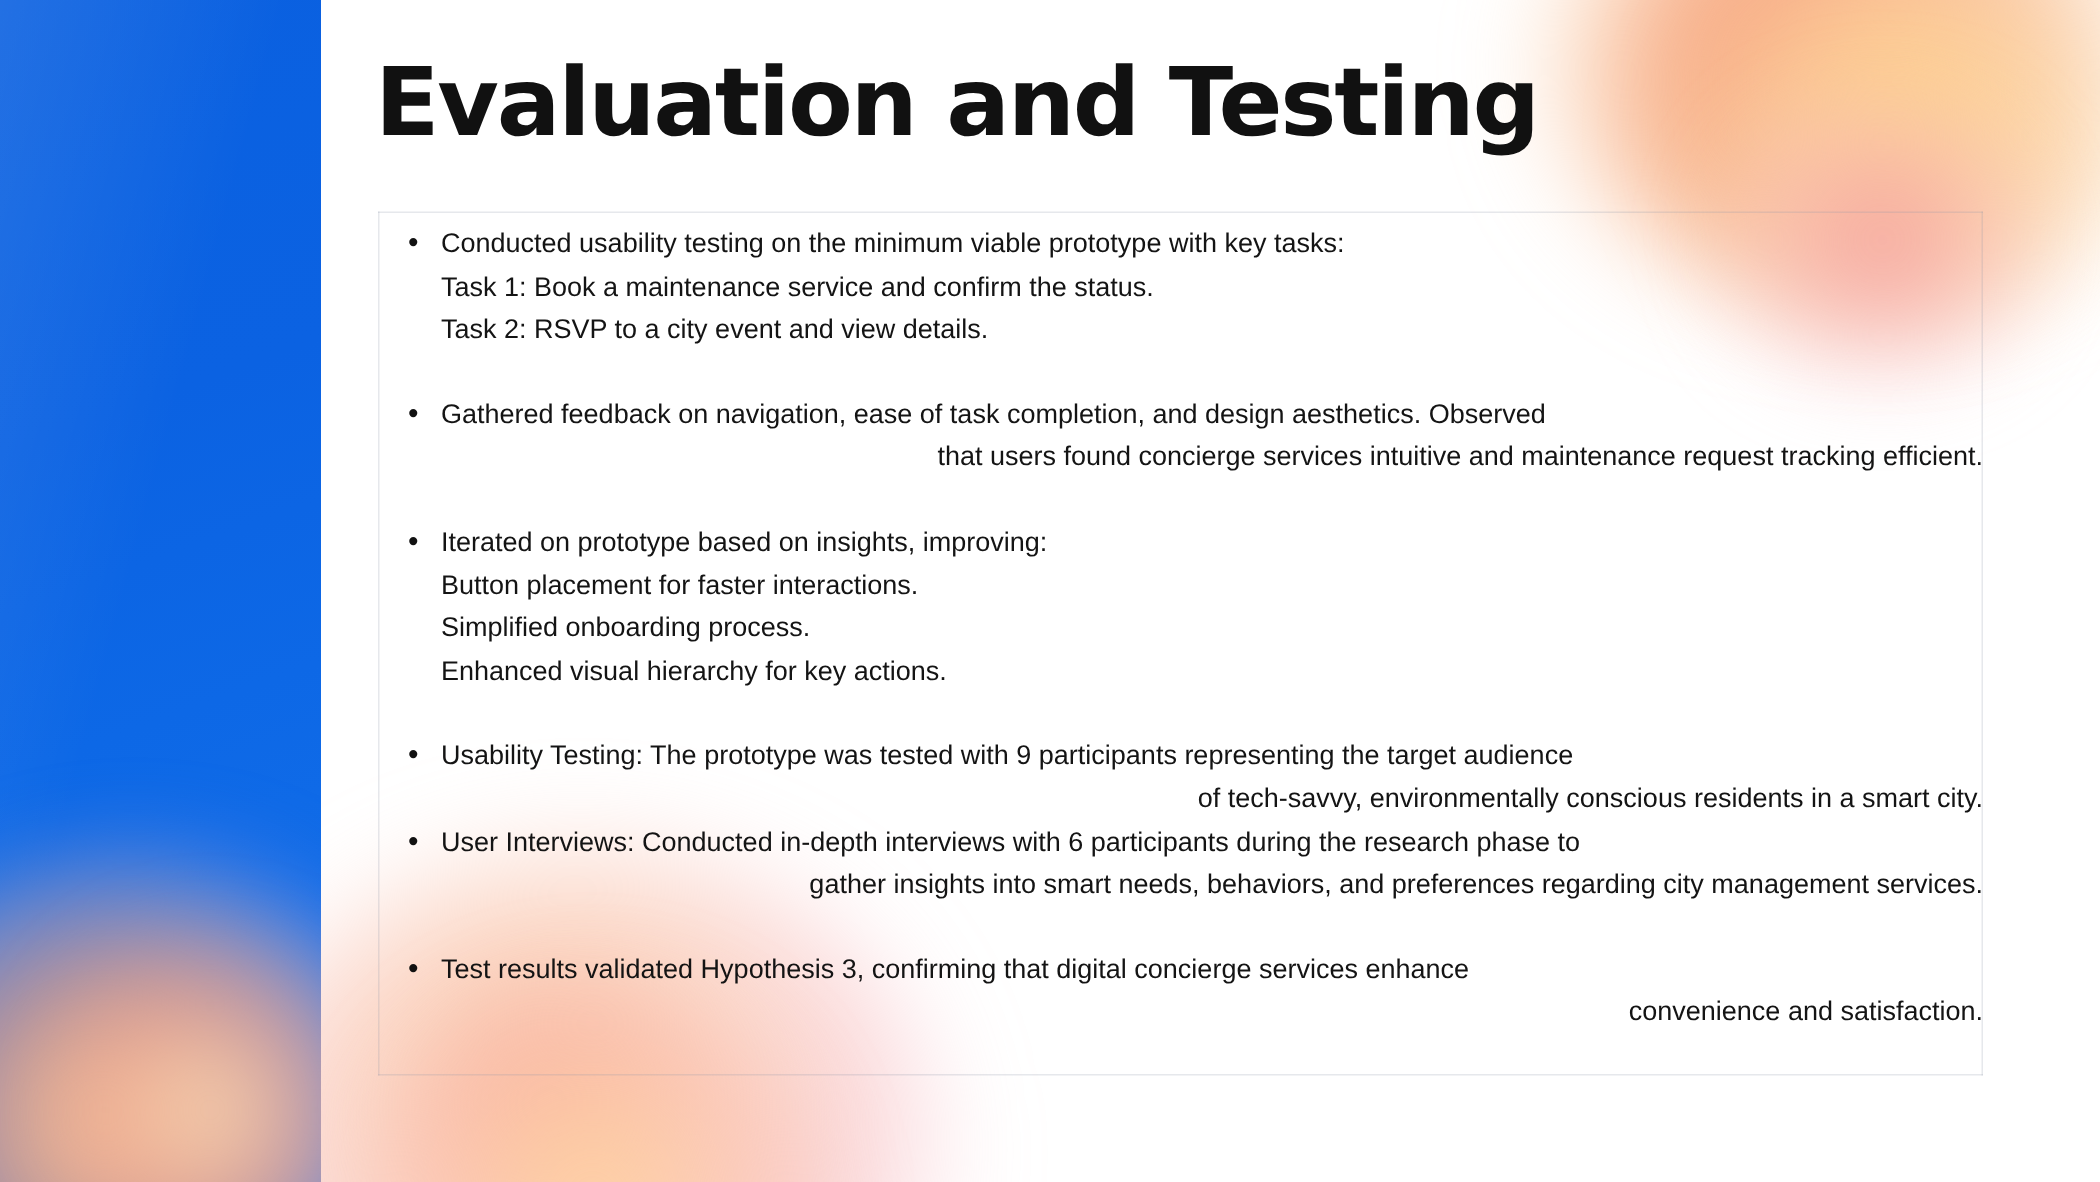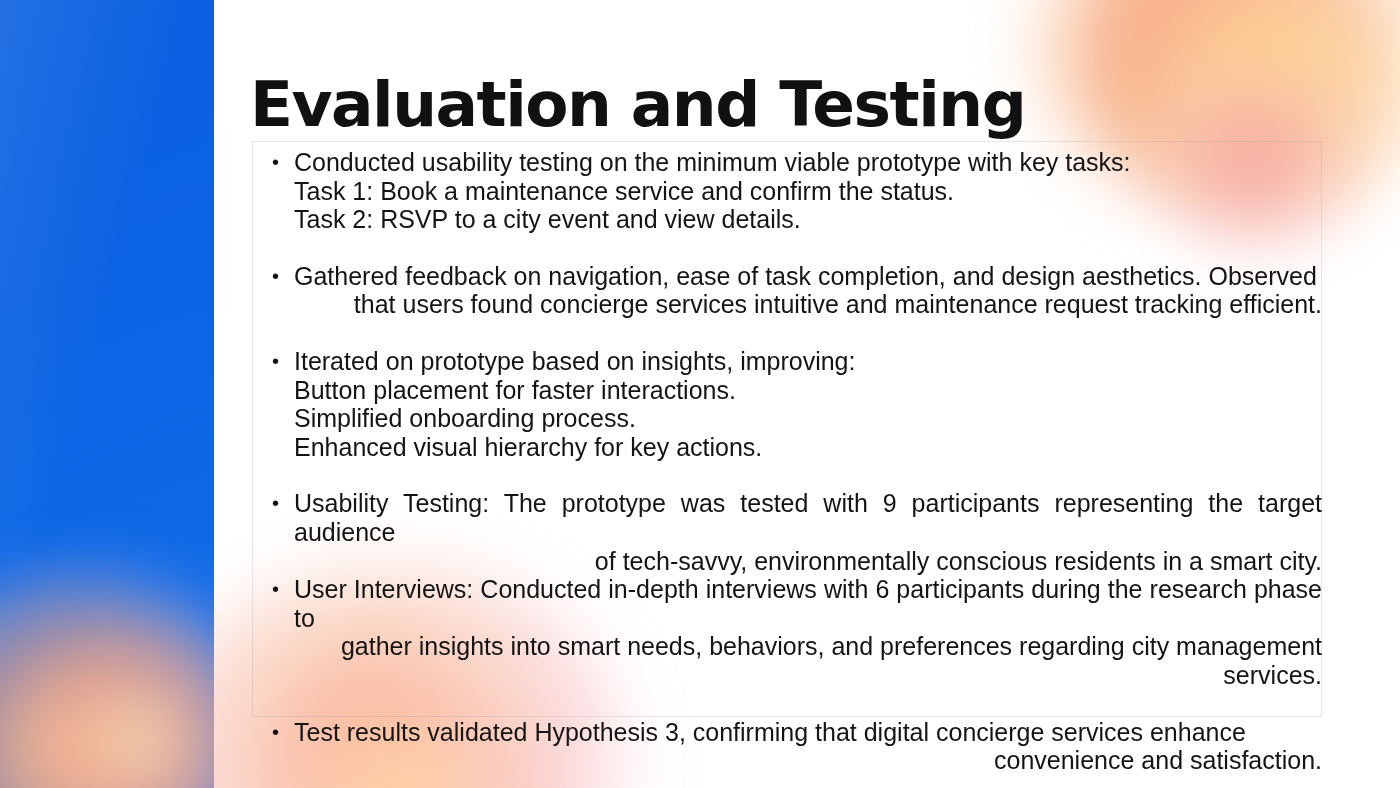--- a/index.html
+++ b/index.html
@@ -133,21 +133,20 @@
   .slide-title {
     position: absolute;
     left: 36px;
     top: 32px;
     font-family: "DejaVu Sans", sans-serif;
     font-weight: 700;
     font-size: 63px;
     letter-spacing: -1.5px;
     color: #111111;
     white-space: nowrap;
-    margin-top: 36px;
   }
 
   .bullets {
     position: absolute;
     left: 58px;
     top: 148px;
     width: 1050px;
   }
   .bullet-group {
     display: flex;
@@ -158,21 +157,21 @@
   }
   .bullet-dot {
     flex: 0 0 auto;
     width: 22px;
     font-size: 20px;
     line-height: 28.6px;
     color: #111111;
   }
   .bullet-body {
     flex: 1 1 auto;
-    font-size: 25px;
+    font-size: 18px;
     line-height: 28.6px;
     color: #141414;
   }
   .bullet-body .line {
     display: block;
   }
   .bullet-body.justify .line {
     text-align: justify;
     text-justify: inter-word;
   }

